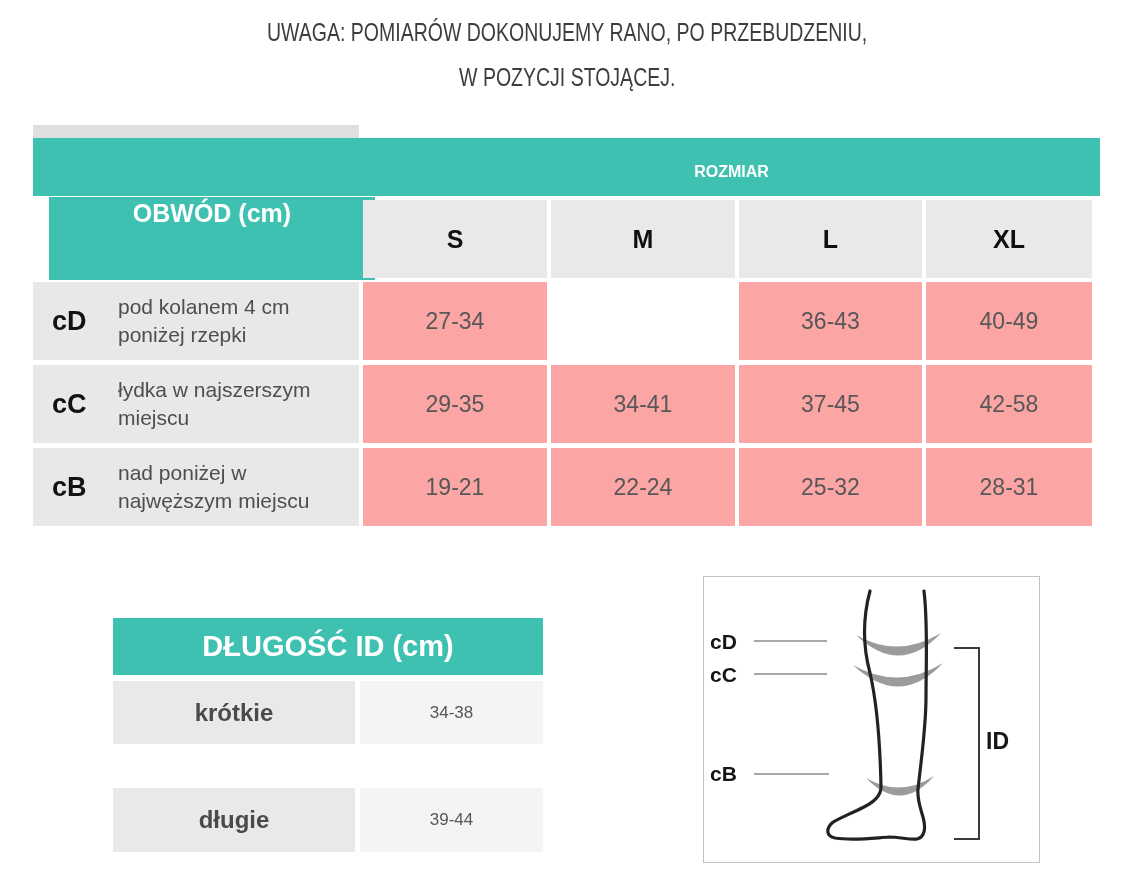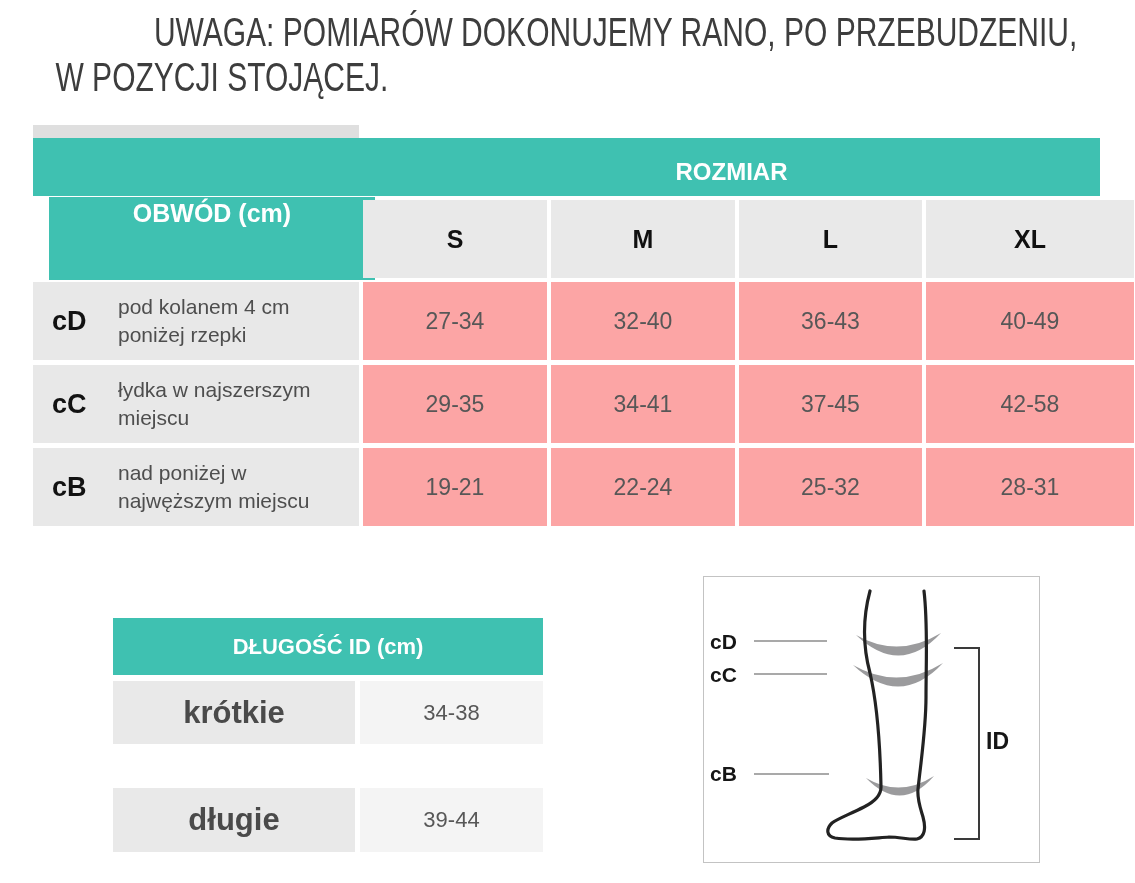--- a/index.html
+++ b/index.html
@@ -4,59 +4,59 @@
 <style>
   :root { --teal:#3fc1b1; }
   * { margin:0; padding:0; box-sizing:border-box; }
   html,body { background:#fff; }
   body {
     width:1135px; height:883px; position:relative; overflow:hidden;
     font-family:"Liberation Sans","DejaVu Sans",sans-serif;
   }
 
   
-  .note { position:absolute; top:10px; left:0; width:1135px; 
-          color:#3d3d3d; font-size:40px; line-height:45px; }
+  .note { position:absolute; top:10px; left:0; width:1135px; text-align:center;
+          color:#3d3d3d; font-size:26px; line-height:45px; }
   .note .cond { display:inline-block; transform:scaleX(0.75); white-space:nowrap; }
 
   
   .stable { position:absolute; left:33px; top:138px; width:1067px; height:388px; }
   .stable .cap { position:absolute; left:0; top:-13px; width:326px; height:13px; background:#dfdfdf; }
   .band { position:absolute; left:0; top:0; width:1067px; height:58px; background:var(--teal); }
   .rozmiar { position:absolute; left:330px; top:0; width:737px; height:67px;
              display:flex; align-items:center; justify-content:center;
-             color:#fff; font-weight:bold; font-size:24px; }
+             color:#fff; font-weight:bold; font-size:16px; }
   .corner { position:absolute; left:16px; top:59px; width:326px; height:83px; background:var(--teal);
             color:#fff; font-weight:bold; font-size:25px; text-align:center; padding-top:2px; }
   .colhead { position:absolute; top:62px; height:78px; background:#e9e9e9;
              display:flex; align-items:center; justify-content:center;
              font-weight:bold; font-size:25px; color:#101010; }
   .c0{left:330px;width:184px;} .c1{left:518px;width:184px;}
-  .c2{left:706px;width:183px;} .c3{left:893px;width:208px;}
+  .c2{left:706px;width:183px;} .c3{left:893px;width:166px;}
   .r0{top:144px;} .r1{top:227px;} .r2{top:310px;}
   .rlabel { position:absolute; left:0; width:326px; height:78px; background:#e8e8e8;
             display:flex; align-items:center; }
   .sym { flex:none; margin-left:19px; width:66px; font-weight:bold; font-size:27px; color:#121212; }
   .desc { width:232px; font-size:21px; color:#4e4e4e; line-height:28px; }
   .vcell { position:absolute; height:78px; background:#fca5a5;
            display:flex; align-items:center; justify-content:center;
            font-size:23px; color:#575757; }
 
   
   .ltable { position:absolute; left:113px; top:618px; width:430px; height:194px; }
   .lhead { position:absolute; left:0; top:0; width:430px; height:57px; background:var(--teal);
-           color:#fff; font-weight:bold; font-size:22px;
+           color:#fff; font-weight:bold; font-size:29px;
            display:flex; align-items:center; justify-content:center; }
   .lr0{top:63px;height:63px;} .lr1{top:130px;height:64px;margin-top:40px;}
   .llabel { position:absolute; left:0; width:242px; background:#e9e9e9;
             display:flex; align-items:center; justify-content:center;
-            font-weight:bold; font-size:31px; color:#4a4a4a; }
+            font-weight:bold; font-size:24px; color:#4a4a4a; }
   .lval { position:absolute; left:247px; width:183px; background:#f4f4f4;
           display:flex; align-items:center; justify-content:center;
-          font-size:22px; color:#575757; }
+          font-size:17px; color:#575757; }
 
   
   .diagram { position:absolute; left:703px; top:576px; width:337px; height:287px;
              border:1px solid #c3c3c3; background:#fff; }
   .diagram svg { position:absolute; left:0; top:0; }
 </style>
 </head>
 <body>
 
 <div class="note">
@@ -74,21 +74,20 @@
   <div class="colhead c0">S</div>
   <div class="colhead c1">M</div>
   <div class="colhead c2">L</div>
   <div class="colhead c3">XL</div>
 
   <div class="rlabel r0">
     <span class="sym">cD</span>
     <span class="desc">pod kolanem 4 cm poniżej rzepki</span>
   </div>
   <div class="vcell r0 c0">27-34</div>
-  <div class="vcell r0 c1">32-40</div>
   <div class="vcell r0 c2">36-43</div>
   <div class="vcell r0 c3">40-49</div>
 
   <div class="rlabel r1">
     <span class="sym">cC</span>
     <span class="desc">łydka w najszerszym miejscu</span>
   </div>
   <div class="vcell r1 c0">29-35</div>
   <div class="vcell r1 c1">34-41</div>
   <div class="vcell r1 c2">37-45</div>

